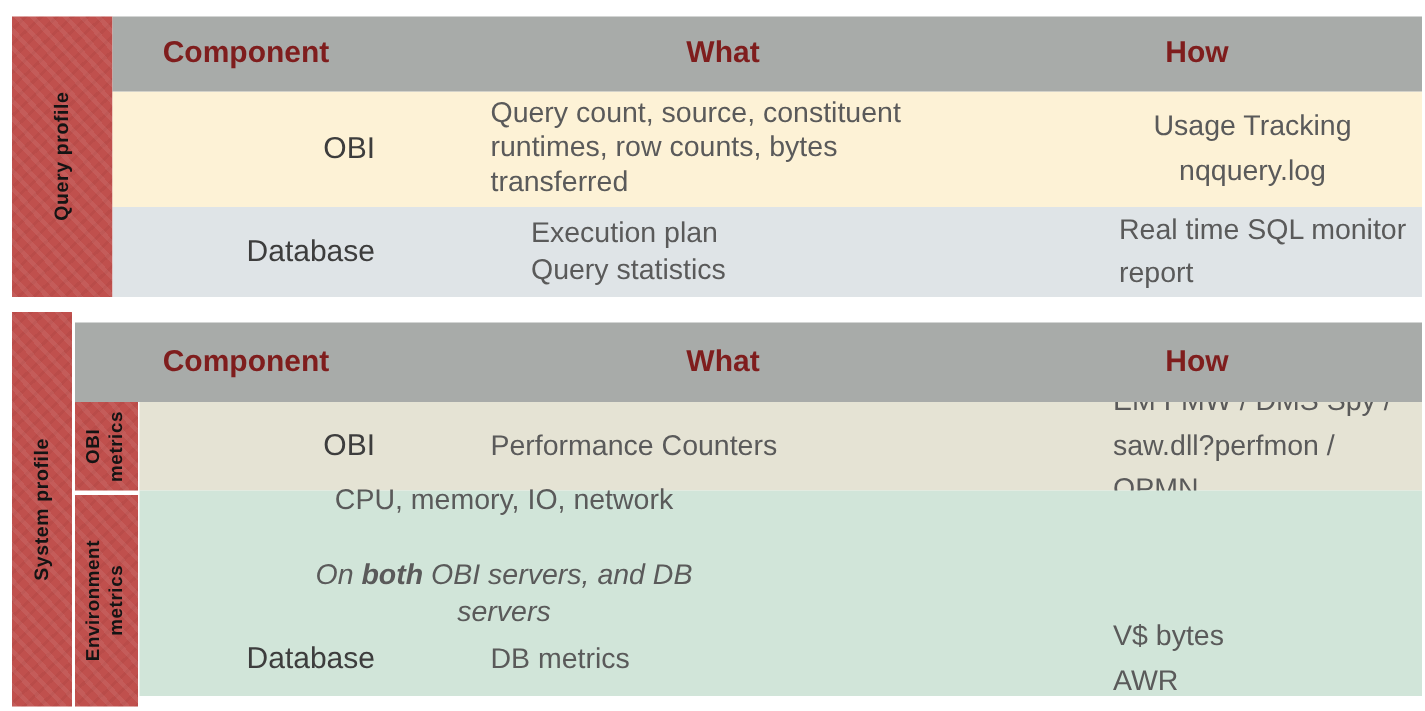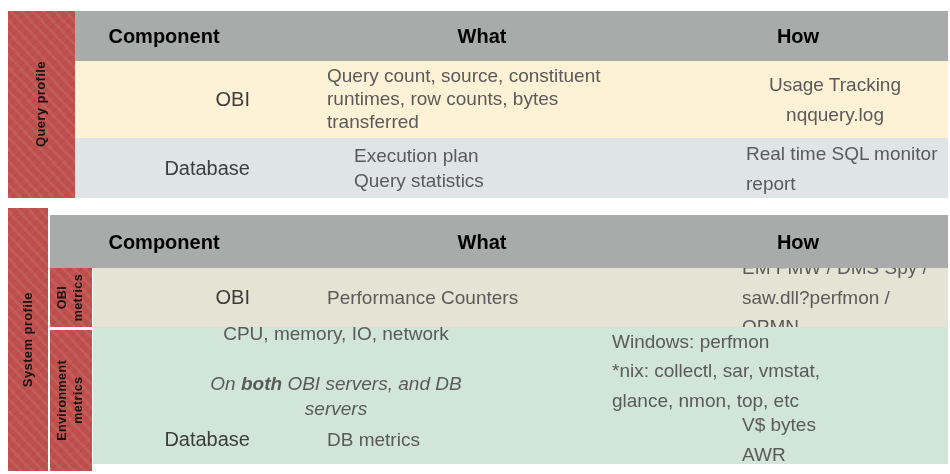--- a/index.html
+++ b/index.html
@@ -30,21 +30,21 @@
 
   
   .tcol{flex:1;display:flex;flex-direction:column;min-width:0;}
 
   
   .hrow{position:relative;background:#a8aba9;flex:none;}
   .hrow.t1h{height:50px;}
   .hrow.t2h{height:53px;}
   .hlabel{
     position:absolute;top:50%;transform:translate(-50%,-50%);
-    color:#000000;font-weight:700;font-size:20px;white-space:nowrap;
+    color:#7f1d1d;font-weight:700;font-size:20px;white-space:nowrap;
   }
   .t1h .hl-comp{left:89px;} .t1h .hl-what{left:407px;} .t1h .hl-how{left:723px;}
   .t2h .hl-comp{left:114px;} .t2h .hl-what{left:432px;} .t2h .hl-how{left:748px;}
 
   
   .row{display:flex;flex:none;min-width:0;}
   .cream{background:#fdf2d6;height:77px;}
   .bluegray{background:#dfe4e7;height:60px;}
   .beige{background:#e5e3d4;height:59px;}
   .mintwrap{background:#d1e5d9;height:137px;display:flex;flex-direction:column;flex:none;}
@@ -59,21 +59,21 @@
 
   .comp{font-size:20px;color:#3d3d3d;}
   .blk{font-size:19px;color:#5a5a5a;white-space:pre-line;}
   .wcell .blk{line-height:1.32;}
   .wcell .blk.tight{line-height:1.2;}
   .hcell .blk{line-height:1.55;}
   .w310{width:312px;}
   .w275{width:278px;text-align:center;}
   .w270{width:272px;}
   .pl77{padding-left:77px;} .pl104{padding-left:104px;} .pl52{padding-left:52px;text-align:center;}
-  .pl25{padding-left:25px;} .pl0{padding-left:2px;align-items:flex-end;}
+  .pl25{padding-left:25px;} .pl0{padding-left:2px;}
   .it{font-style:italic;}
   .it b{font-weight:700;}
 
   
   .t2right{flex:1;display:flex;flex-direction:column;min-width:0;}
   .t2space{height:7px;flex:none;background:#ffffff;}
   .t2body{flex:1;display:flex;min-height:0;}
   .metricscol{width:42px;flex:none;display:flex;flex-direction:column;margin-right:1px;}
   .strip-obi{height:59px;flex:none;margin-bottom:3px;}
   .strip-env{flex:1;}
@@ -165,24 +165,20 @@
           </div>
 
           <div class="mintwrap">
             <div class="row os">
               <div class="wcell pl104">
                 <div class="blk w275">
                   <div>CPU, memory, IO, network</div>
                   <div class="it"><span>On </span><b>both</b><span> OBI servers, and DB servers</span></div>
                 </div>
               </div>
-              <div class="hcell pl25">
-                <div class="blk w270">Windows: perfmon
-*nix: collectl, sar, vmstat, glance, nmon, top, etc</div>
-              </div>
             </div>
 
             <div class="row dbr">
               <div class="ccell">
                 <span class="comp">Database</span>
               </div>
               <div class="wcell pl77">
                 <div class="blk">DB metrics</div>
               </div>
               <div class="hcell pl25">

